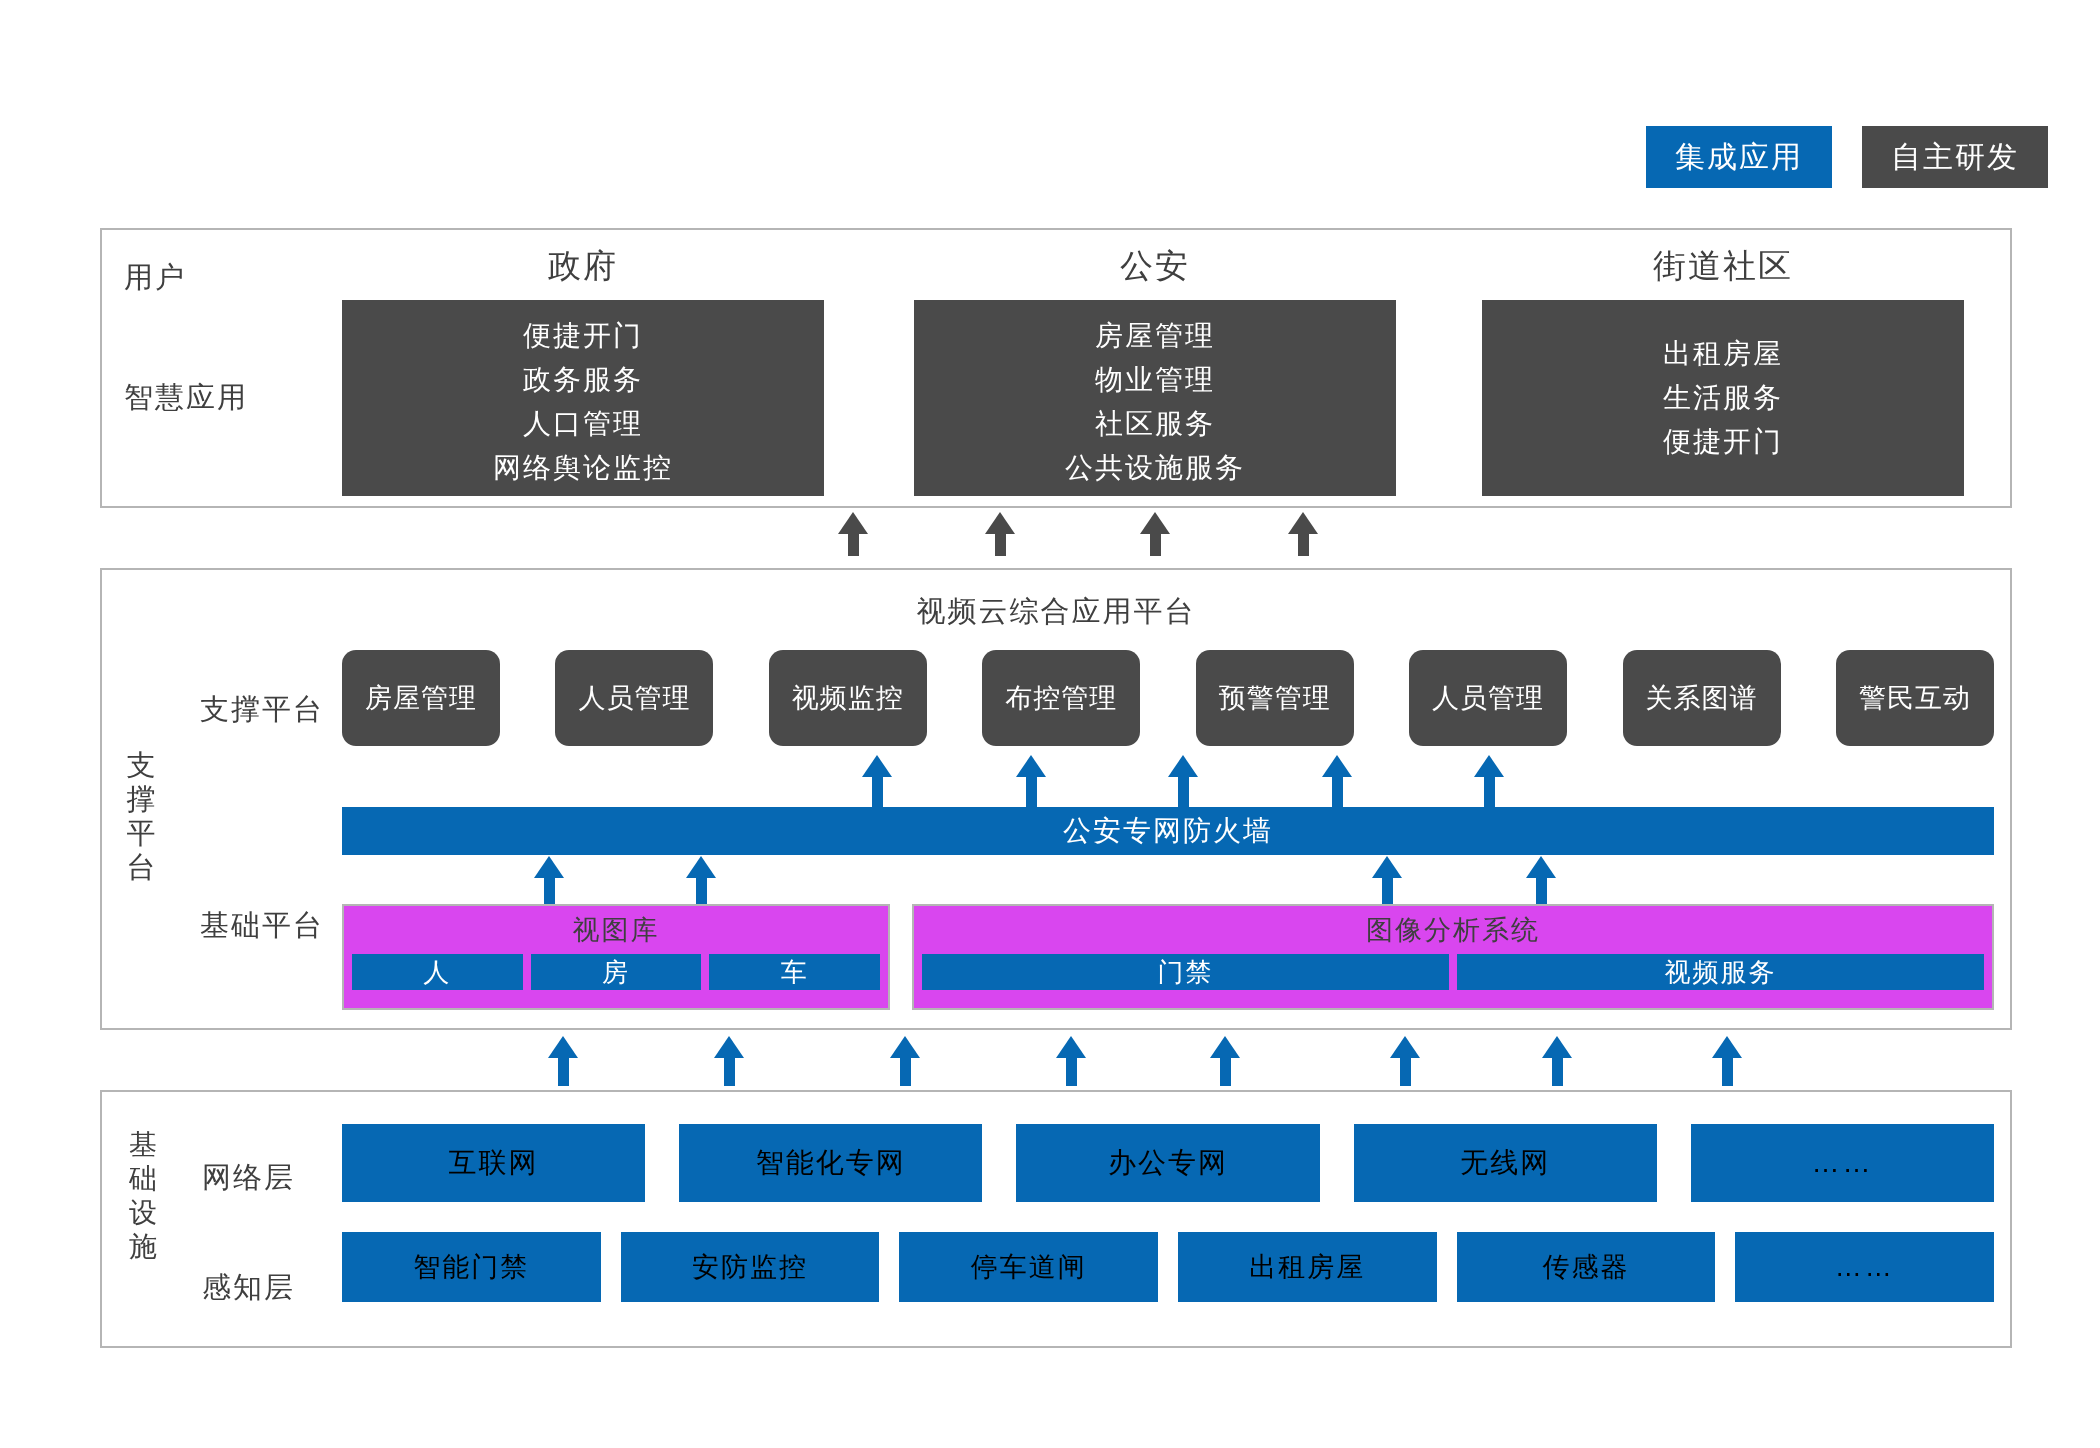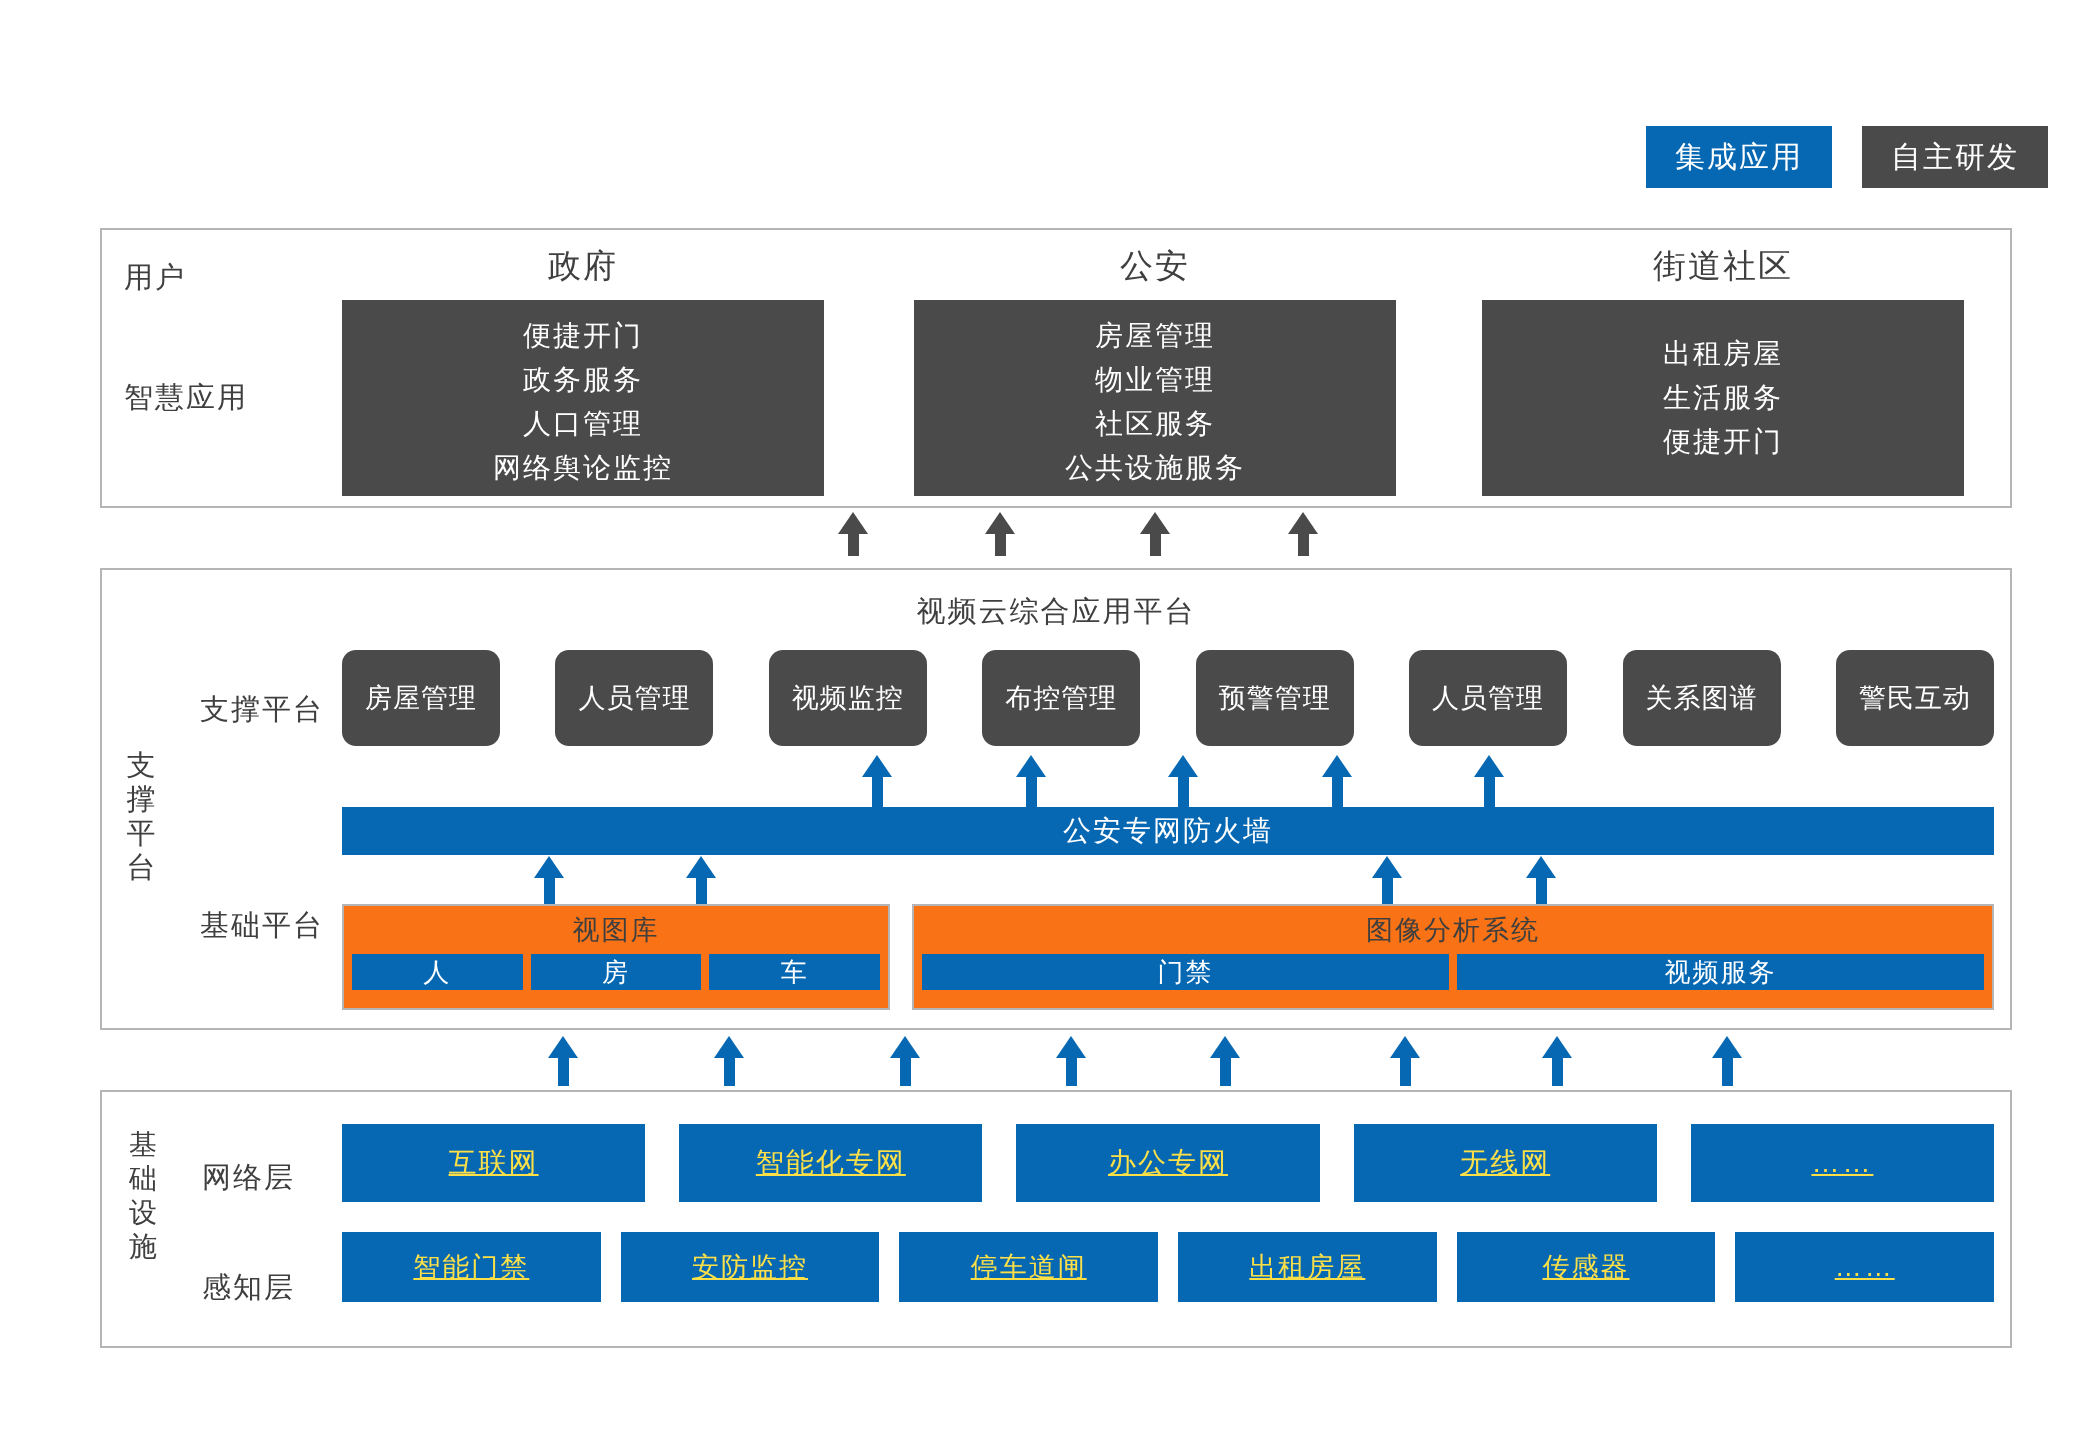--- a/index.html
+++ b/index.html
@@ -192,21 +192,21 @@
     align-items: center;
     justify-content: center;
   }
 
   .base-group {
     position: absolute;
     top: 334px;
     height: 106px;
     border: 2px solid #b5b5b5;
     box-sizing: border-box;
-    background: #f97316;
+    background: #d946ef;
   }
   #base-group-0 { left: 240px; width: 548px; }
   #base-group-1 { left: 810px; width: 1082px; }
   .base-group-title {
     text-align: center;
     font-size: 27px;
     color: #3f3f3f;
     letter-spacing: 2px;
     margin-top: 6px;
   }
@@ -249,27 +249,26 @@
     left: 240px;
     width: 1652px;
     display: flex;
   }
   #infra-row-0 { top: 32px; gap: 34px; }
   #infra-row-1 { top: 140px; gap: 20px; }
   .infra-cell {
     flex: 1;
     height: 78px;
     background: #0668b3;
-    color: #fde047;
+    color: #000000;
     font-size: 28px;
     letter-spacing: 2px;
     display: flex;
     align-items: center;
     justify-content: center;
-    text-decoration: underline;
   }
   #infra-row-1 .infra-cell { height: 70px; font-size: 27px; }
   .dots { letter-spacing: 3px; }
 </style>
 </head>
 <body>
 
 <div id="legend">
   <div class="legend-chip chip-blue">
     <span>集成应用</span>

